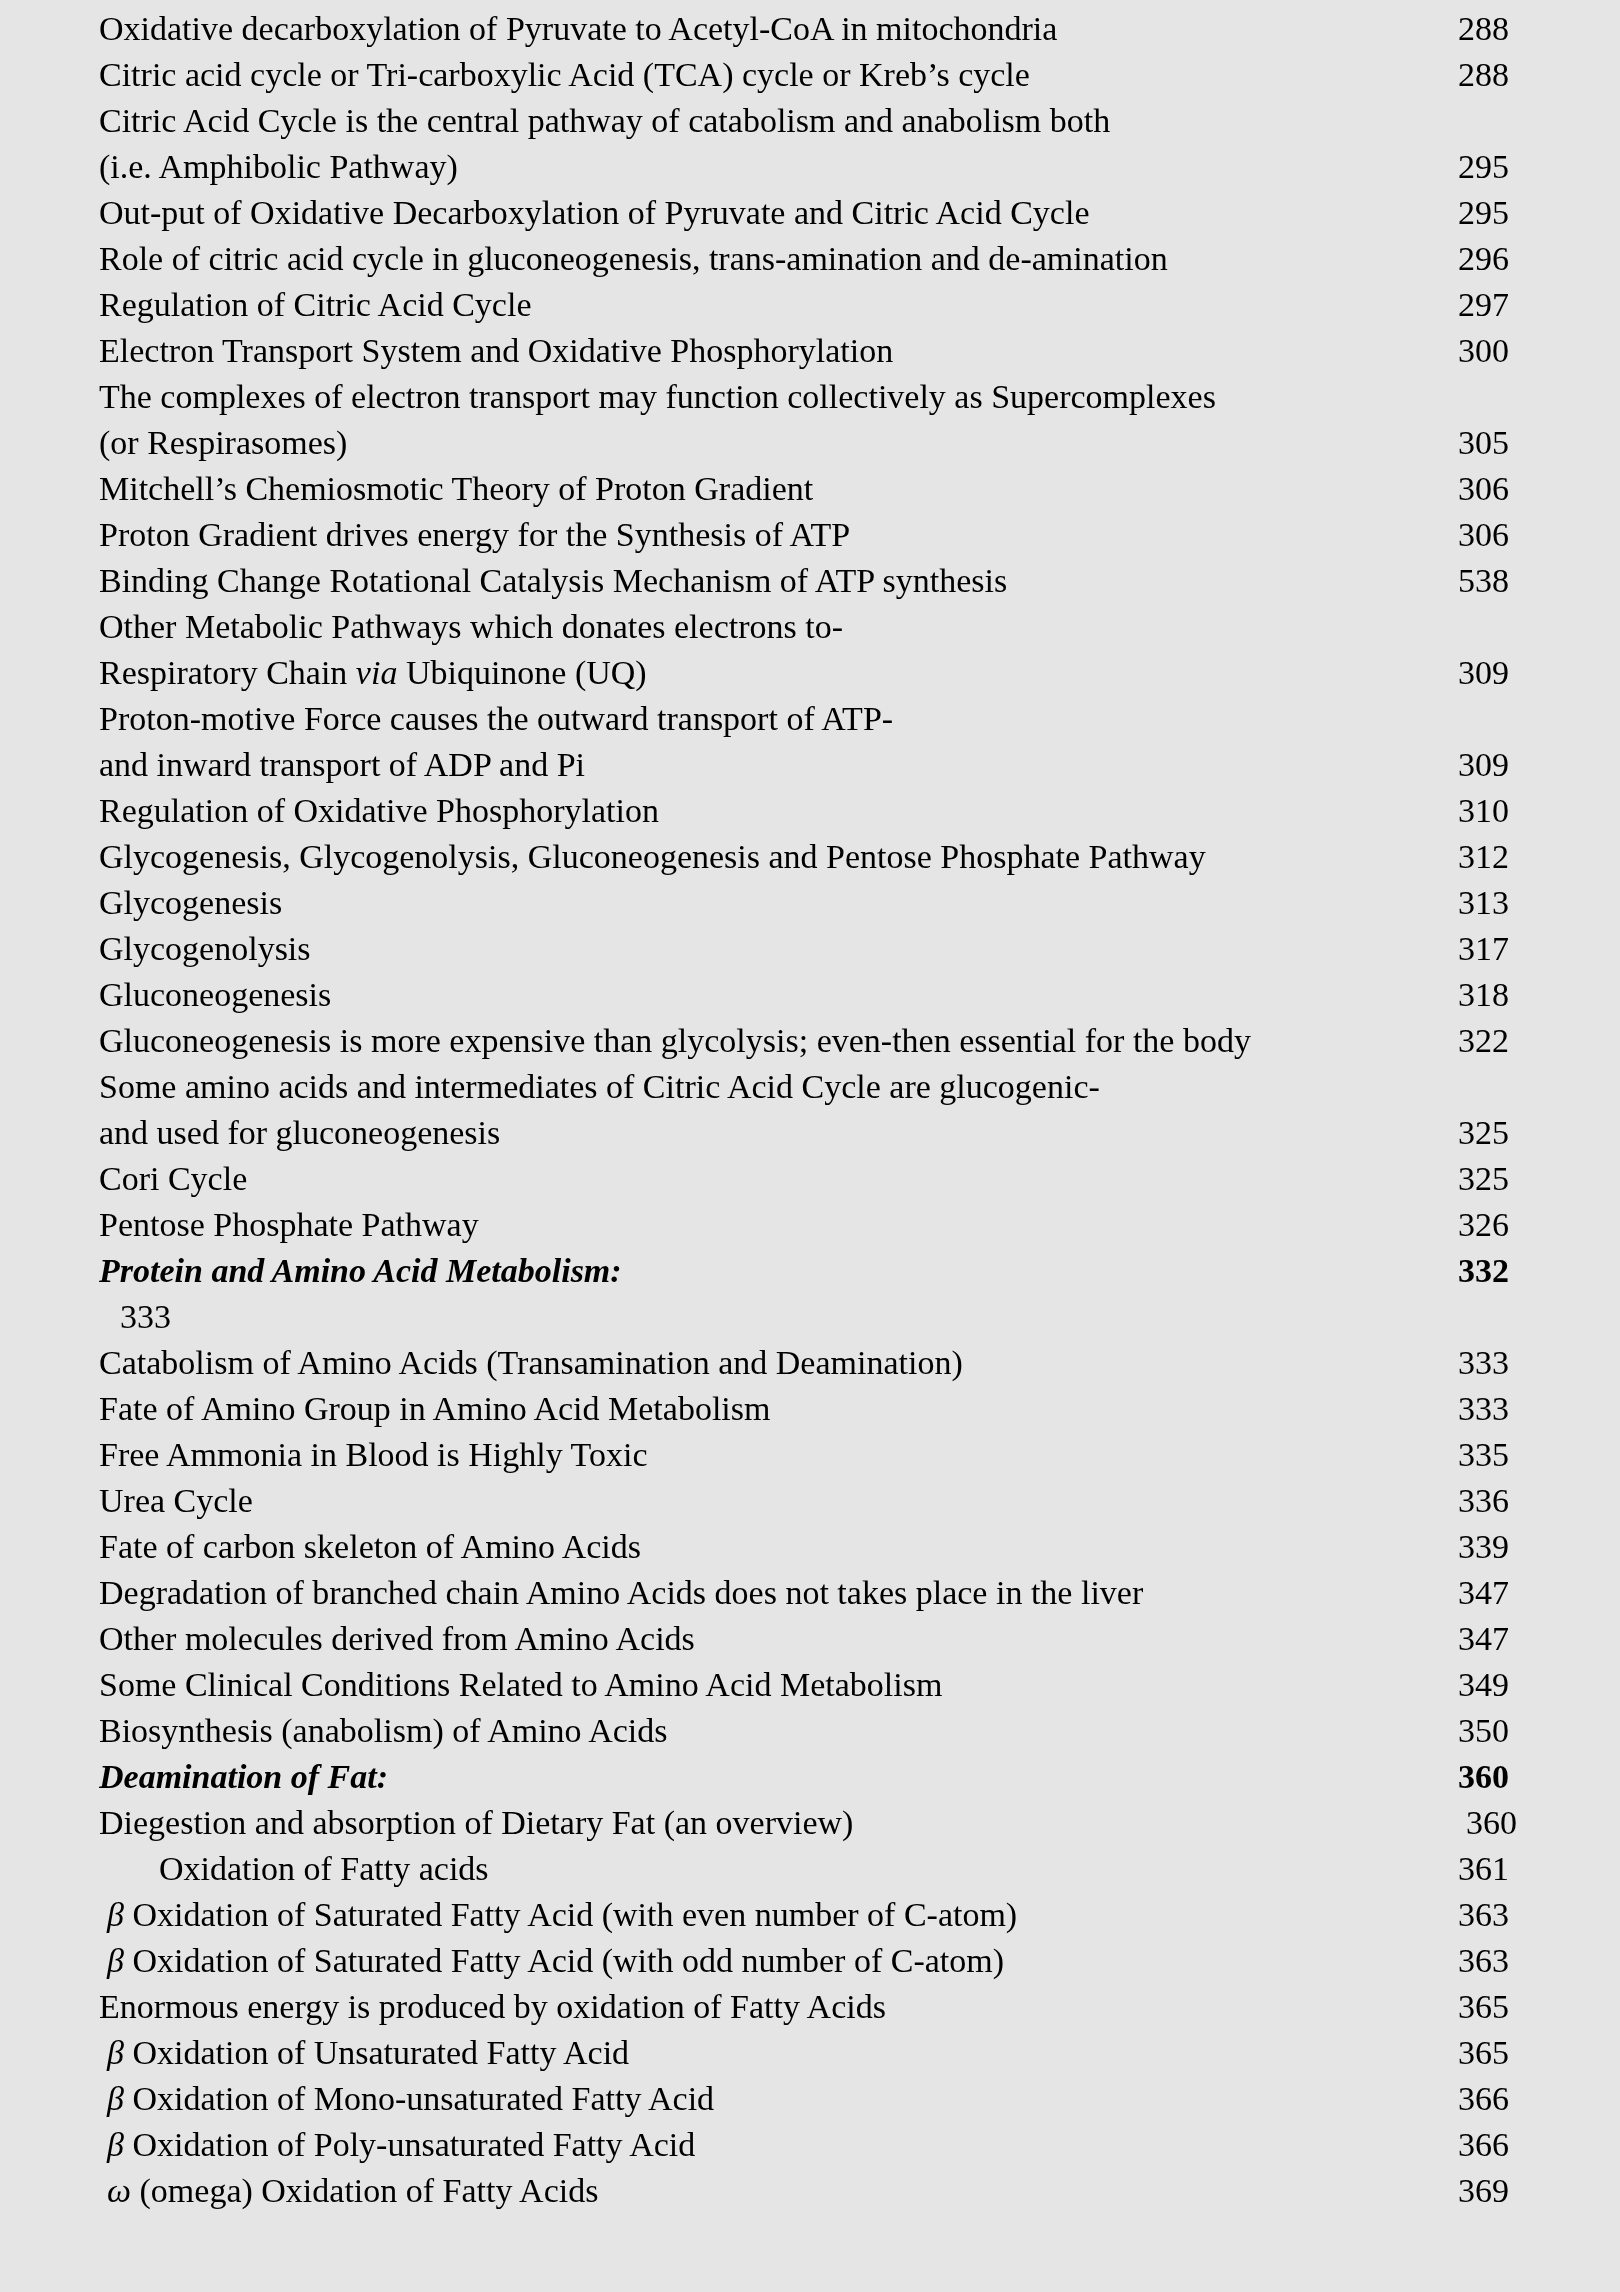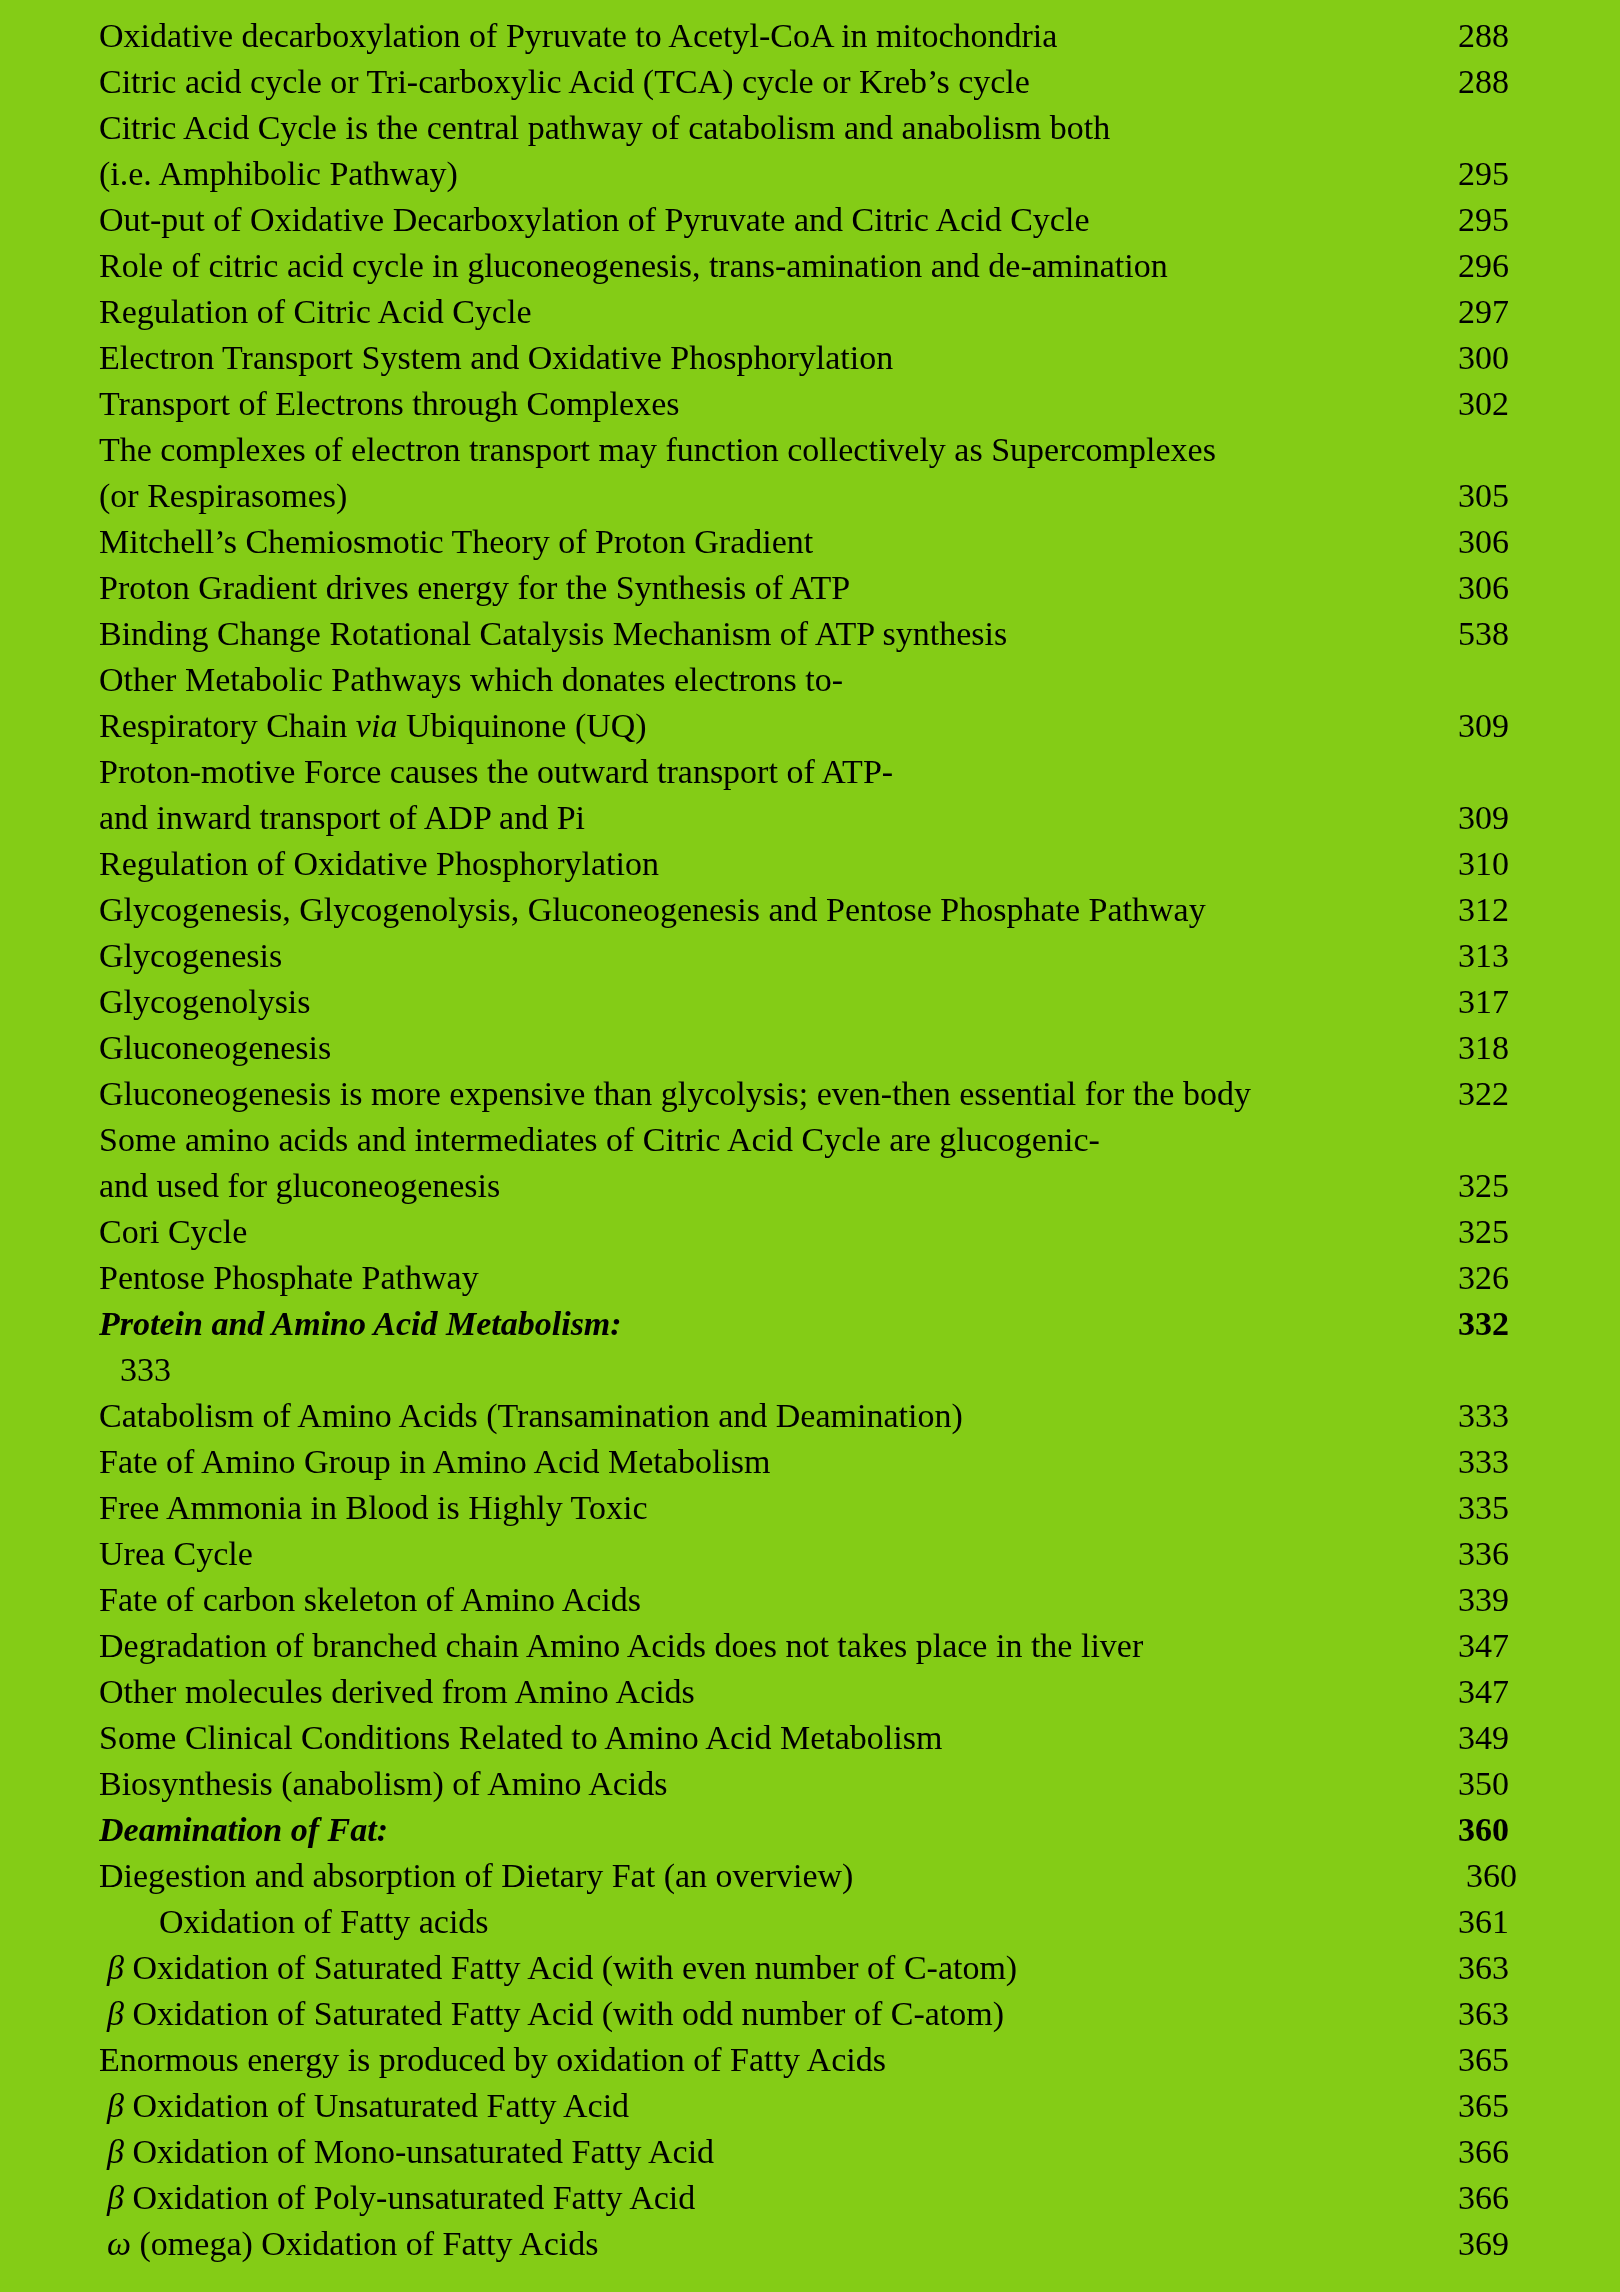--- a/index.html
+++ b/index.html
@@ -9,22 +9,22 @@
   }
   body {
     width: 1620px;
     height: 2293px;
     overflow: hidden;
   }
   .page {
     box-sizing: border-box;
     width: 1620px;
     height: 2293px;
-    padding: 13px 111px 0 99px;
-    background: #84cc16;
+    padding: 6px 111px 0 99px;
+    background: #e5e5e5;
     color: #000000;
     font-family: "Liberation Serif", "DejaVu Serif", serif;
     font-size: 34px;
   }
   .toc {
     width: 100%;
   }
   .row {
     display: flex;
     justify-content: space-between;
@@ -83,24 +83,20 @@
       </div>
       <div class="row">
         <span class="title">Regulation of Citric Acid Cycle</span>
         <span class="pagenum">297</span>
       </div>
       <div class="row">
         <span class="title">Electron Transport System and Oxidative Phosphorylation</span>
         <span class="pagenum">300</span>
       </div>
       <div class="row">
-        <span class="title">Transport of Electrons through Complexes</span>
-        <span class="pagenum">302</span>
-      </div>
-      <div class="row">
         <span class="title">The complexes of electron transport may function collectively as Supercomplexes</span>
         <span class="pagenum"></span>
       </div>
       <div class="row">
         <span class="title">(or Respirasomes)</span>
         <span class="pagenum">305</span>
       </div>
       <div class="row">
         <span class="title">Mitchell’s Chemiosmotic Theory of Proton Gradient</span>
         <span class="pagenum">306</span>

